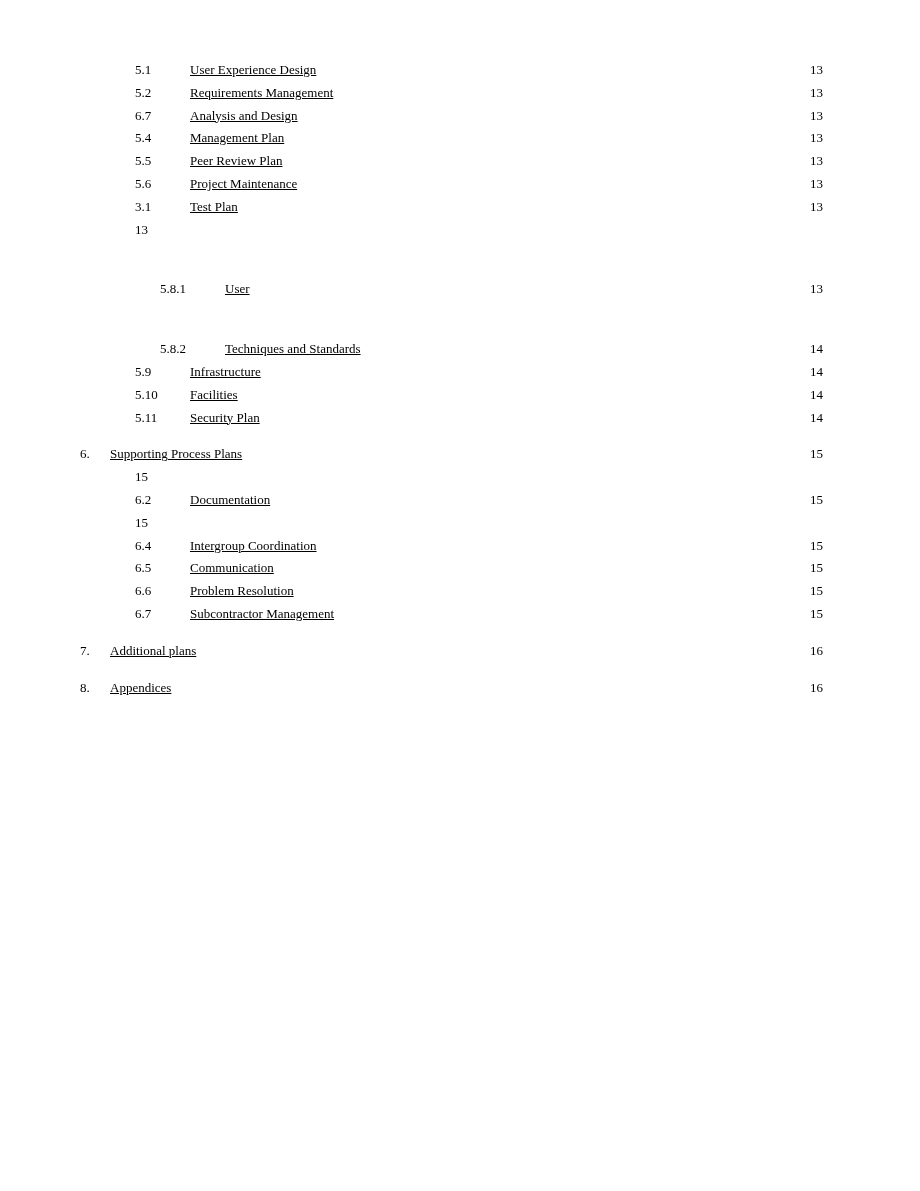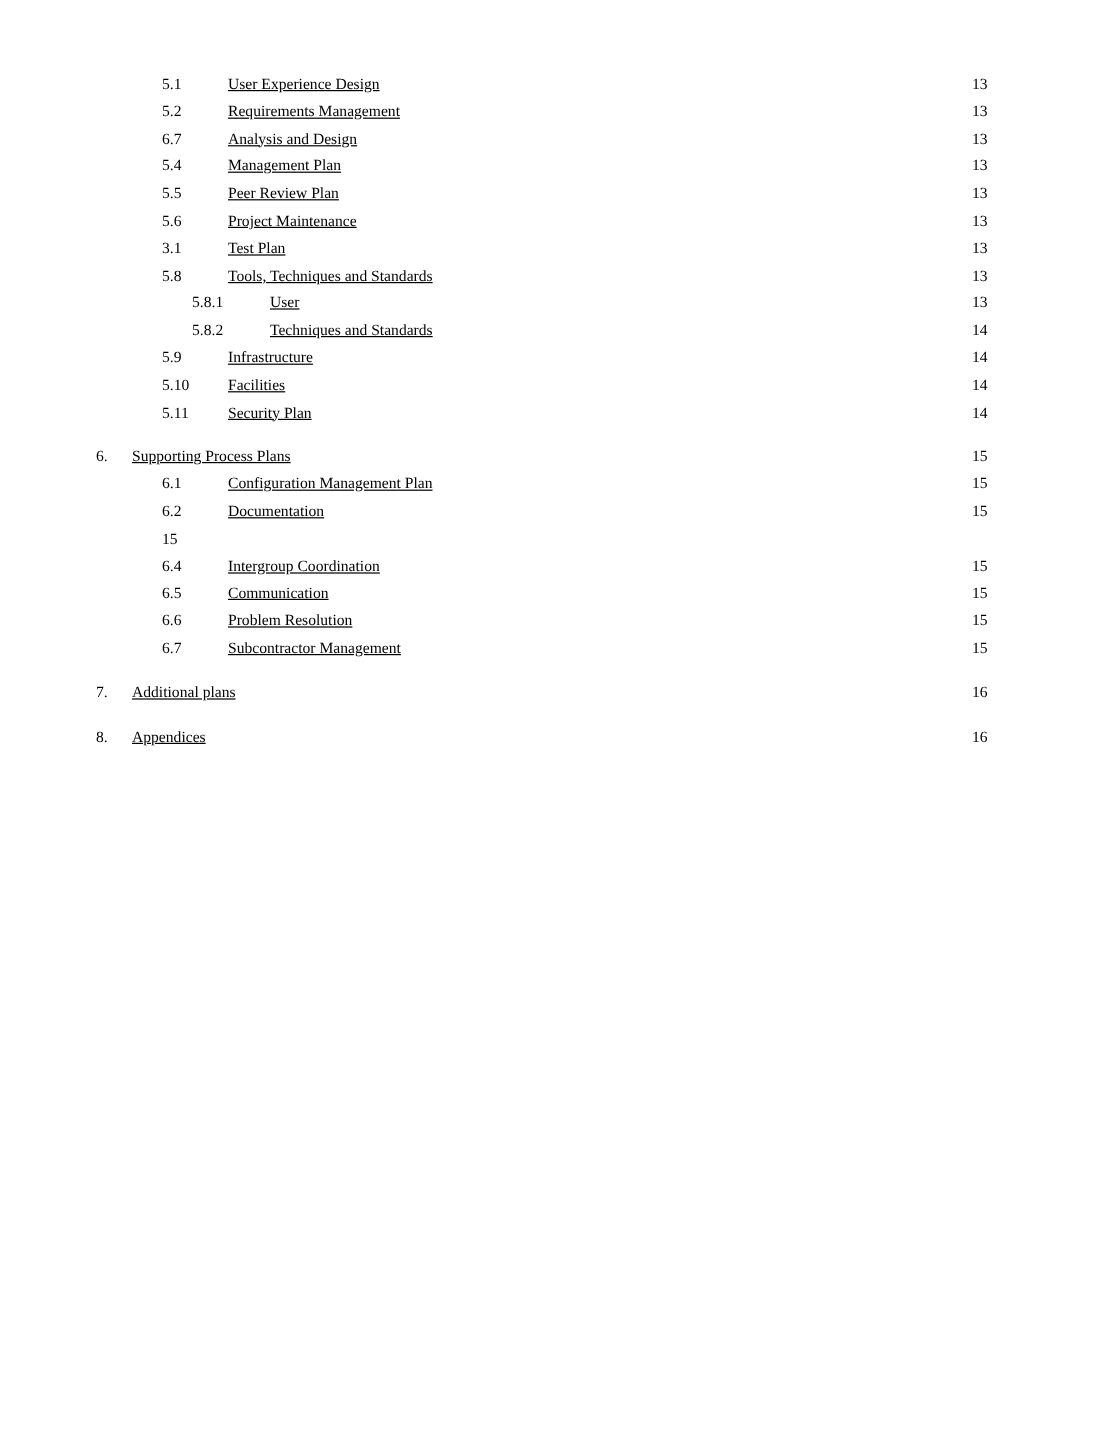--- a/index.html
+++ b/index.html
@@ -38,20 +38,21 @@
     }
 
     .toc-number-sub {
       min-width: 55px;
       flex-shrink: 0;
     }
 
     .toc-number-subsub {
       min-width: 65px;
       flex-shrink: 0;
+      margin-top: 37px;
     }
 
     .toc-text {
       flex: 1;
       text-decoration: underline;
     }
 
     .toc-page {
       min-width: 30px;
       flex-shrink: 0;
@@ -139,24 +140,20 @@
 
   <div class="toc-entry indent-1">
     <div class="toc-label">
       <span class="toc-number-sub">3.1</span>
       <span class="toc-text">Test Plan</span>
     </div>
     <span class="toc-page">13</span>
   </div>
 
   <div class="toc-entry indent-1">
-    <div class="toc-label">
-      <span class="toc-number-sub">5.8</span>
-      <span class="toc-text">Tools, Techniques and Standards</span>
-    </div>
     <span class="toc-page">13</span>
   </div>
 
   <div class="toc-entry indent-2">
     <div class="toc-label">
       <span class="toc-number-subsub">5.8.1</span>
       <span class="toc-text">User</span>
     </div>
     <span class="toc-page">13</span>
   </div>
@@ -195,24 +192,20 @@
 
   <div class="top-level-entry">
     <div class="top-level-label">
       <span class="top-level-number">6.</span>
       <span class="toc-text">Supporting Process Plans</span>
     </div>
     <span class="toc-page">15</span>
   </div>
 
   <div class="toc-entry indent-1">
-    <div class="toc-label">
-      <span class="toc-number-sub">6.1</span>
-      <span class="toc-text">Configuration Management Plan</span>
-    </div>
     <span class="toc-page">15</span>
   </div>
 
   <div class="toc-entry indent-1">
     <div class="toc-label">
       <span class="toc-number-sub">6.2</span>
       <span class="toc-text">Documentation</span>
     </div>
     <span class="toc-page">15</span>
   </div>

